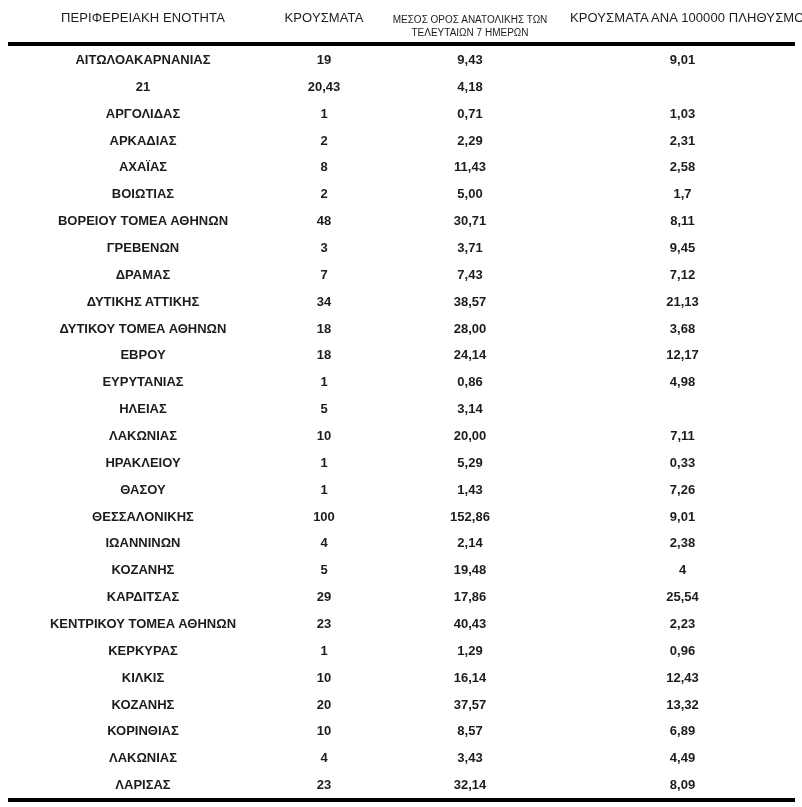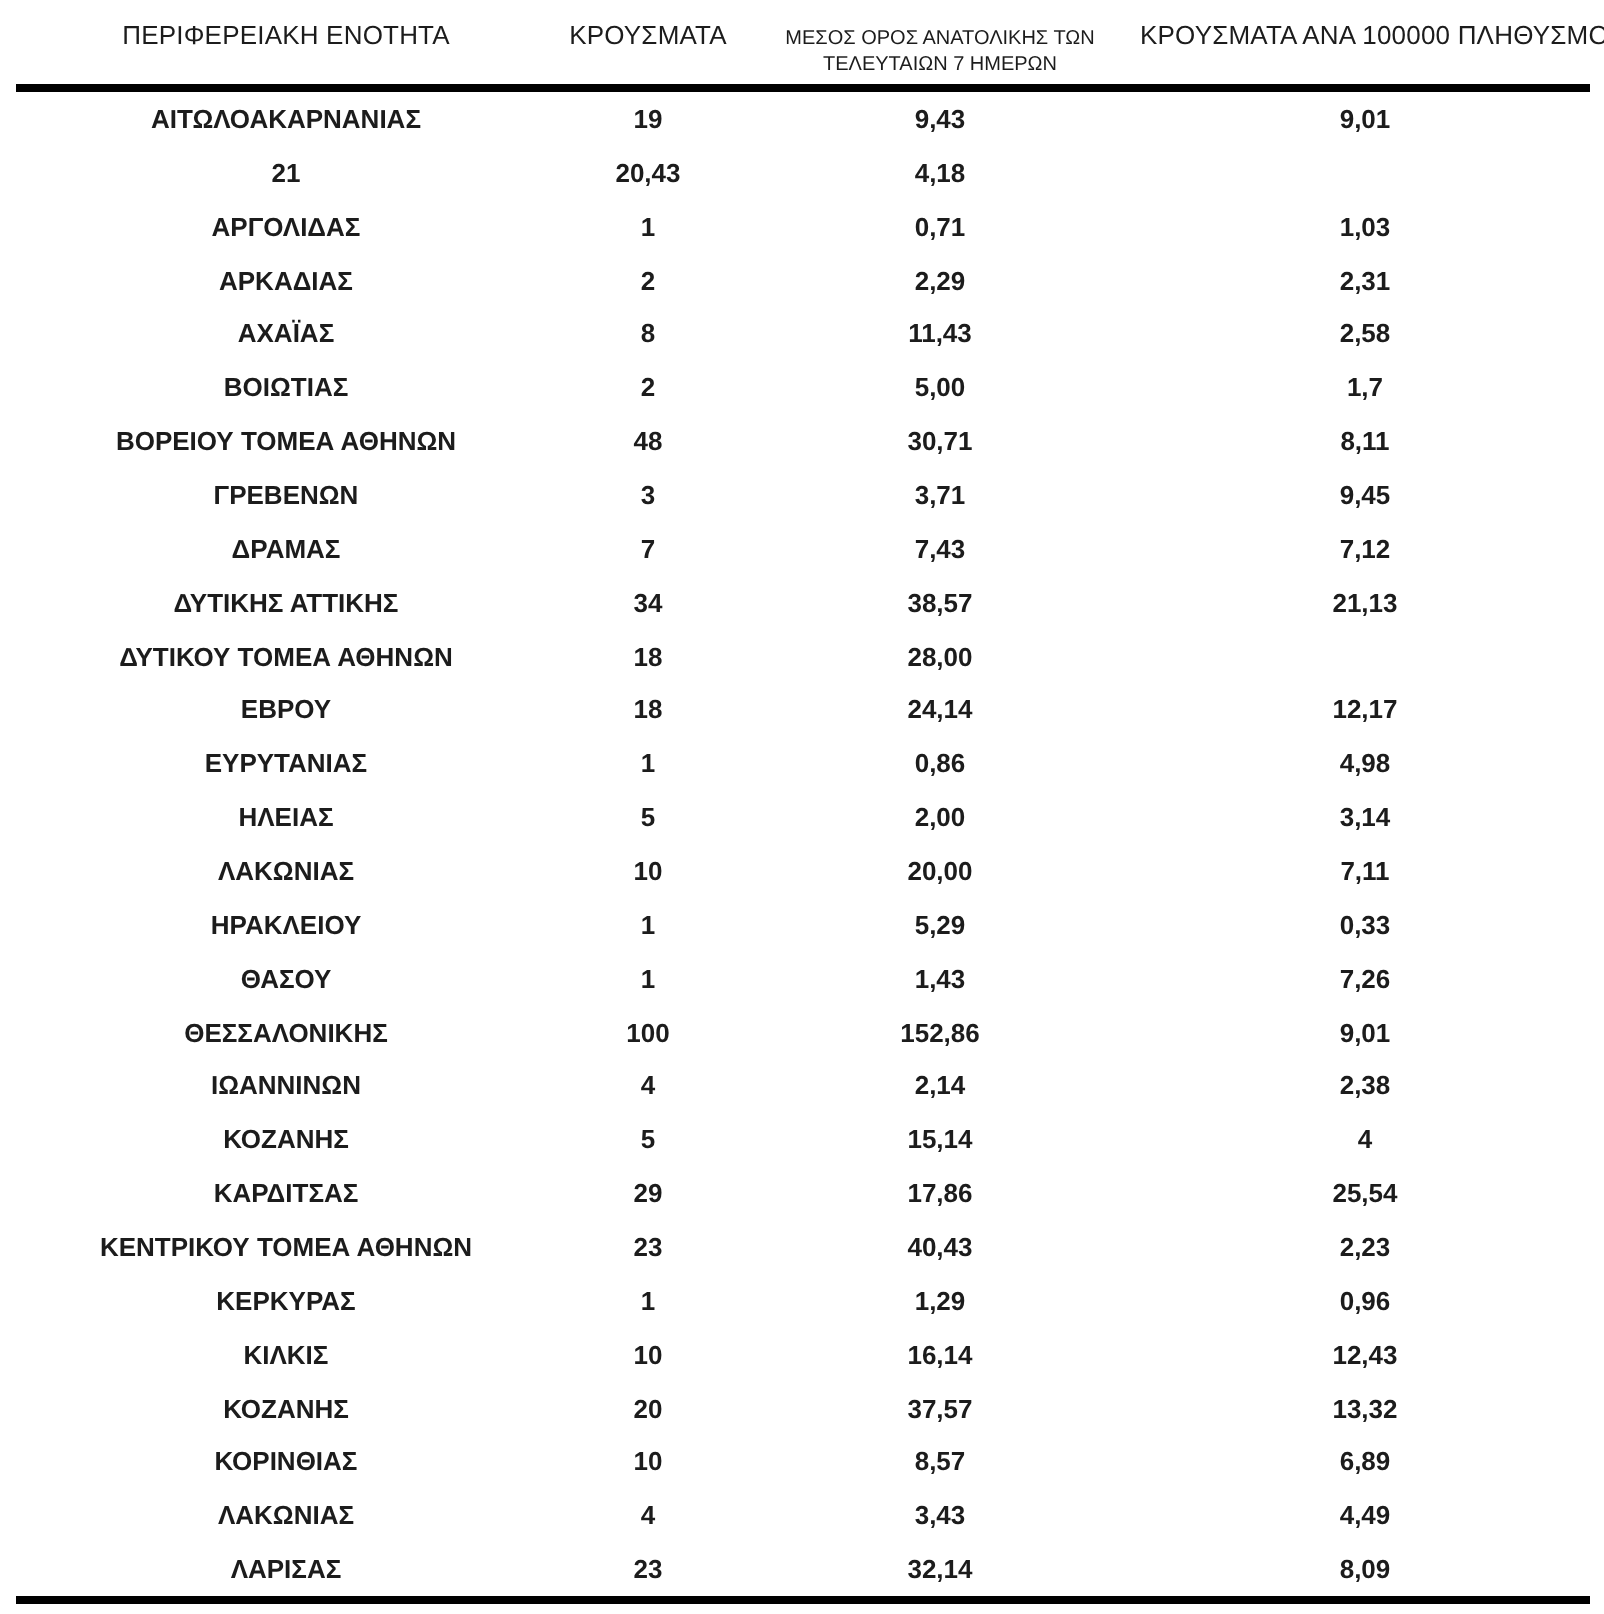--- a/index.html
+++ b/index.html
@@ -125,37 +125,37 @@
       <div class="grid-row trow">
         <div class="cell">ΔΥΤΙΚΗΣ ΑΤΤΙΚΗΣ</div>
         <div class="cell">34</div>
         <div class="cell">38,57</div>
         <div class="cell">21,13</div>
       </div>
       <div class="grid-row trow">
         <div class="cell">ΔΥΤΙΚΟΥ ΤΟΜΕΑ ΑΘΗΝΩΝ</div>
         <div class="cell">18</div>
         <div class="cell">28,00</div>
+        <div class="cell">3,68</div>
       </div>
       <div class="grid-row trow">
         <div class="cell">ΕΒΡΟΥ</div>
         <div class="cell">18</div>
         <div class="cell">24,14</div>
         <div class="cell">12,17</div>
       </div>
       <div class="grid-row trow">
         <div class="cell">ΕΥΡΥΤΑΝΙΑΣ</div>
         <div class="cell">1</div>
         <div class="cell">0,86</div>
         <div class="cell">4,98</div>
       </div>
       <div class="grid-row trow">
         <div class="cell">ΗΛΕΙΑΣ</div>
         <div class="cell">5</div>
-        <div class="cell">2,00</div>
         <div class="cell">3,14</div>
       </div>
       <div class="grid-row trow">
         <div class="cell">ΛΑΚΩΝΙΑΣ</div>
         <div class="cell">10</div>
         <div class="cell">20,00</div>
         <div class="cell">7,11</div>
       </div>
       <div class="grid-row trow">
         <div class="cell">ΗΡΑΚΛΕΙΟΥ</div>
@@ -177,21 +177,21 @@
       </div>
       <div class="grid-row trow">
         <div class="cell">ΙΩΑΝΝΙΝΩΝ</div>
         <div class="cell">4</div>
         <div class="cell">2,14</div>
         <div class="cell">2,38</div>
       </div>
       <div class="grid-row trow">
         <div class="cell">ΚΟΖΑΝΗΣ</div>
         <div class="cell">5</div>
-        <div class="cell">15,14</div>
+        <div class="cell">19,48</div>
         <div class="cell">4</div>
       </div>
       <div class="grid-row trow">
         <div class="cell">ΚΑΡΔΙΤΣΑΣ</div>
         <div class="cell">29</div>
         <div class="cell">17,86</div>
         <div class="cell">25,54</div>
       </div>
       <div class="grid-row trow">
         <div class="cell">ΚΕΝΤΡΙΚΟΥ ΤΟΜΕΑ ΑΘΗΝΩΝ</div>

